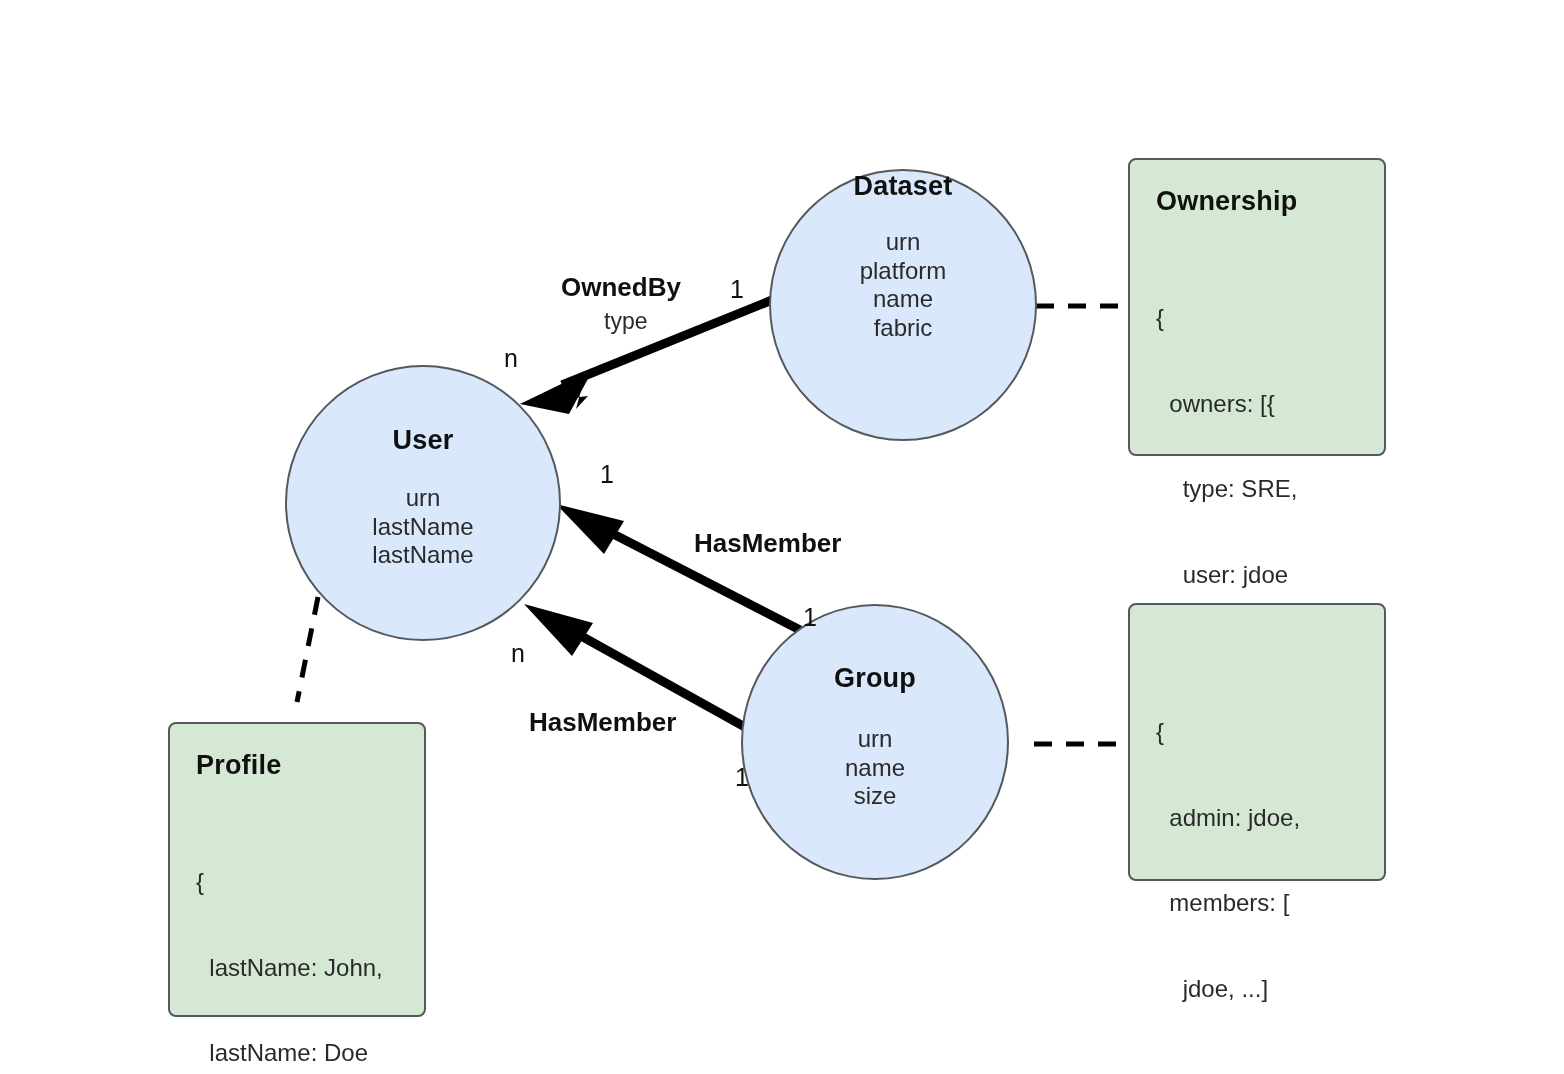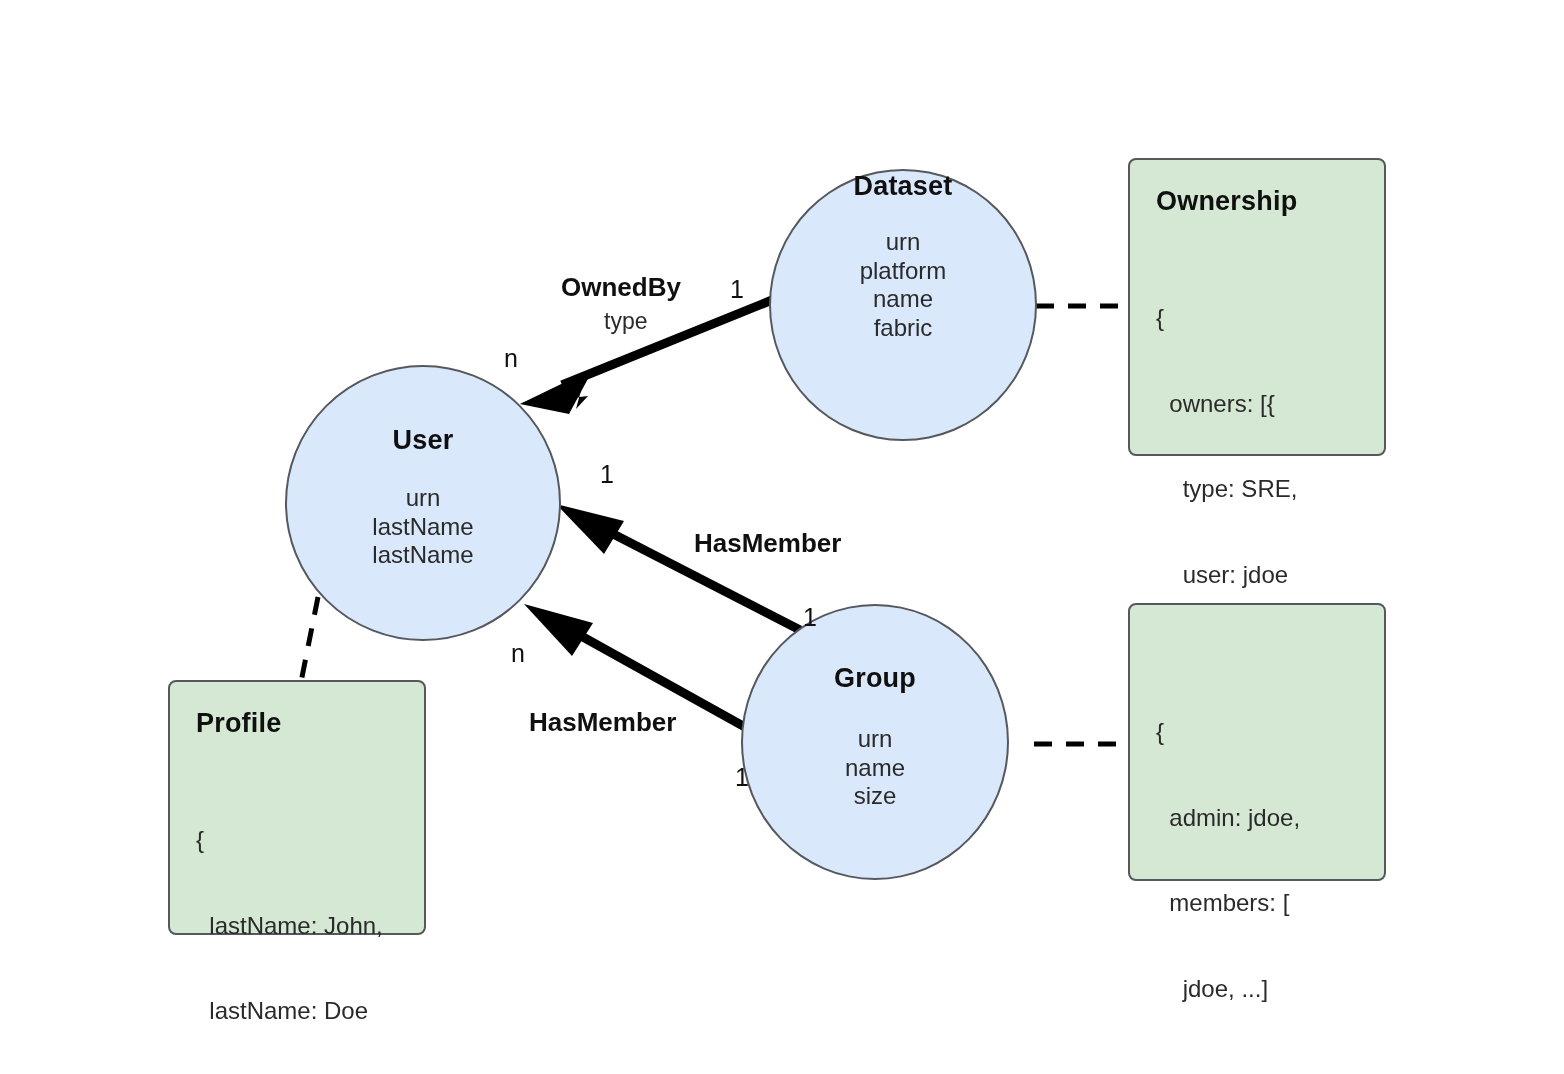--- a/index.html
+++ b/index.html
@@ -83,21 +83,21 @@
     margin-top: 30px;
     font-size: 24px;
     color: #2a2a2a;
     line-height: 1.19;
     white-space: pre;
   }
   .aspect .asp-body div { white-space: pre; }
 
   #aspect-ownership { left: 1128px; top: 158px; width: 258px; height: 298px; }
   #aspect-membership{ left: 1128px; top: 603px; width: 258px; height: 278px; }
-  #aspect-profile   { left: 168px;  top: 680px; width: 258px; height: 255px; }
+  #aspect-profile   { left: 168px;  top: 722px; width: 258px; height: 295px; }
 
   
   .edge-label {
     position: absolute;
     color: #101010;
     white-space: nowrap;
   }
   .edge-label.rel {
     font-size: 26px;
     font-weight: bold;

